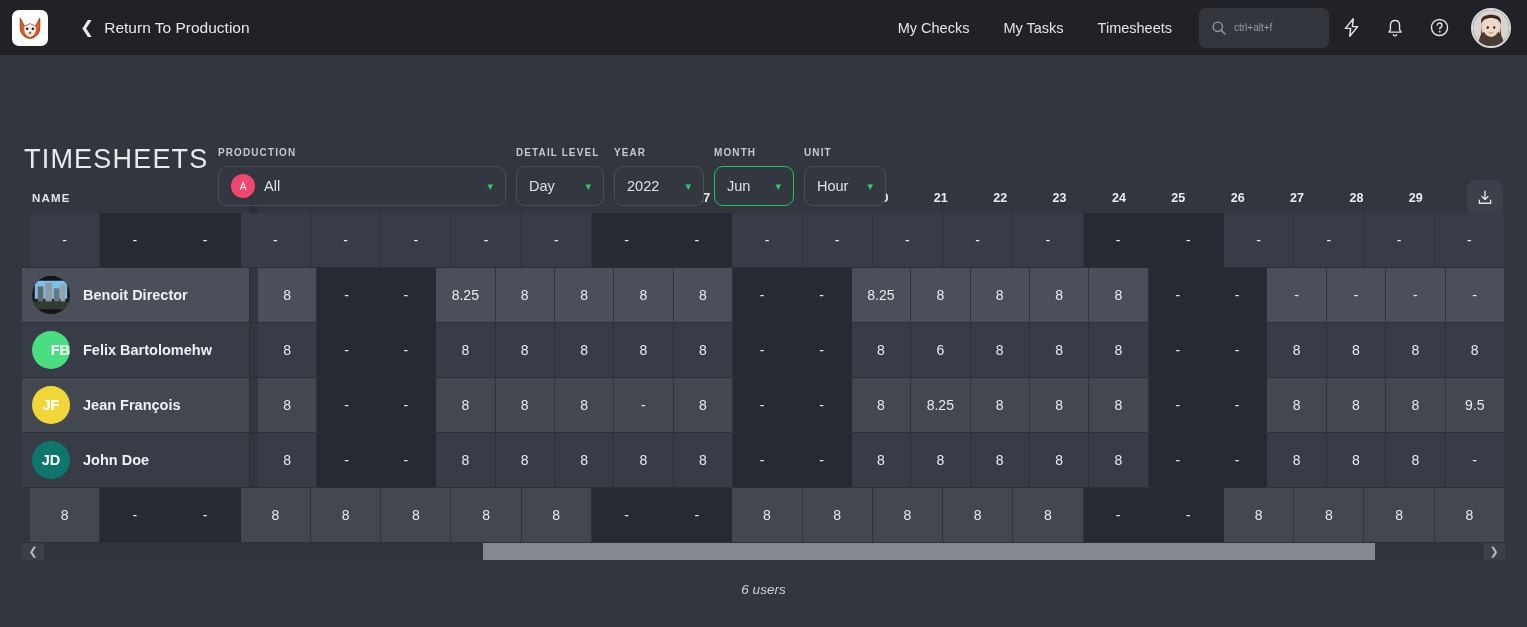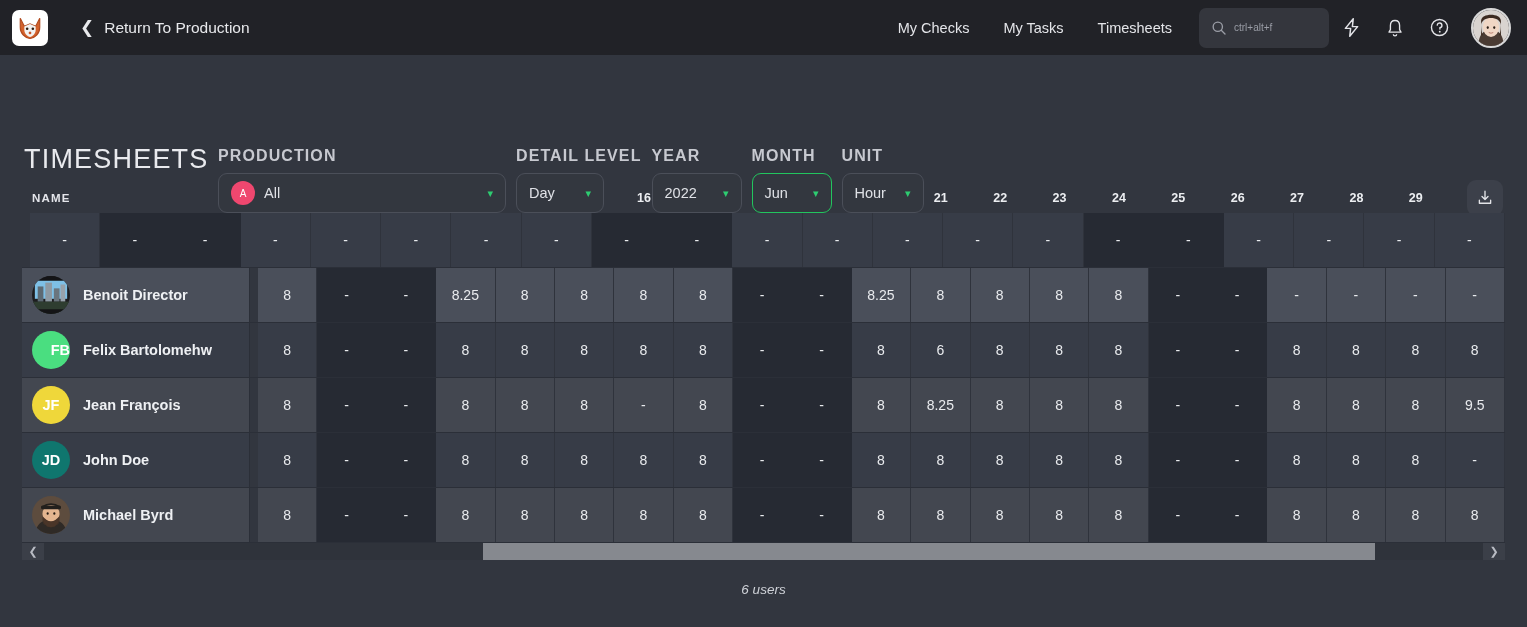--- a/index.html
+++ b/index.html
@@ -77,21 +77,21 @@
     position: absolute; left: 24px; top: 118px;
     transform: translateY(-100%);
     line-height: 1;
   }
   .filters {
     position: absolute; left: 218px; top: 92px;
     display: flex; align-items: flex-start; gap: 10px;
   }
   .field { display: flex; flex-direction: column; }
   .field-label {
-    font-size: 16px; letter-spacing: 1.1px;
+    font-size: 10px; letter-spacing: 1.1px;
     color: #c7c9d0; font-weight: 700;
     margin-bottom: 8px; text-transform: uppercase;
   }
   .select {
     height: 40px; border-radius: 9px;
     border: 1px solid #4b4f59;
     background: #33373f;
     display: flex; align-items: center;
     padding: 0 12px; gap: 9px;
     color: #dfe1e6; font-size: 14.5px;
@@ -519,36 +519,20 @@
           <div class="cell">8</div>
           <div class="cell wknd">-</div>
           <div class="cell wknd">-</div>
           <div class="cell">8</div>
           <div class="cell">8</div>
           <div class="cell">8</div>
           <div class="cell">-</div>
         </div>
       </div>
       <div class="trow alt">
-        <div class="cell-name">
-          <div class="avatar">
-            <svg width="38" height="38" viewBox="0 0 40 40">
-              <rect width="40" height="40" fill="#5d4c3e"></rect>
-              <path d="M4 40 C4 29 11 25 20 25 C29 25 36 29 36 40 Z" fill="#2f2a26"></path>
-              <ellipse cx="20" cy="19" rx="9" ry="10" fill="#e3b590"></ellipse>
-              <path d="M11 19 C11 29 14 33 20 33 C26 33 29 29 29 19 L29 24 C29 30 26 32 20 32 C14 32 11 30 11 24 Z" fill="#4a3528"></path>
-              <path d="M11 21 q9 11 18 0 q0 11 -9 12 q-9 -1 -9 -12 Z" fill="#4a3528"></path>
-              <path d="M10 13 q10 -7 20 0 l0 -2 q-10 -7 -20 0 Z" fill="#23201d"></path>
-              <rect x="9.5" y="10" width="21" height="4" rx="1.6" fill="#23201d"></rect>
-              <ellipse cx="16.5" cy="18.5" rx="1.1" ry="1.3" fill="#241a13"></ellipse>
-              <ellipse cx="23.5" cy="18.5" rx="1.1" ry="1.3" fill="#241a13"></ellipse>
-            </svg>
-          </div>
-          <span class="uname">Michael Byrd</span>
-        </div>
         <div class="row-gutter"></div>
         <div class="cells">
           <div class="cell">8</div>
           <div class="cell wknd">-</div>
           <div class="cell wknd">-</div>
           <div class="cell">8</div>
           <div class="cell">8</div>
           <div class="cell">8</div>
           <div class="cell">8</div>
           <div class="cell">8</div>

